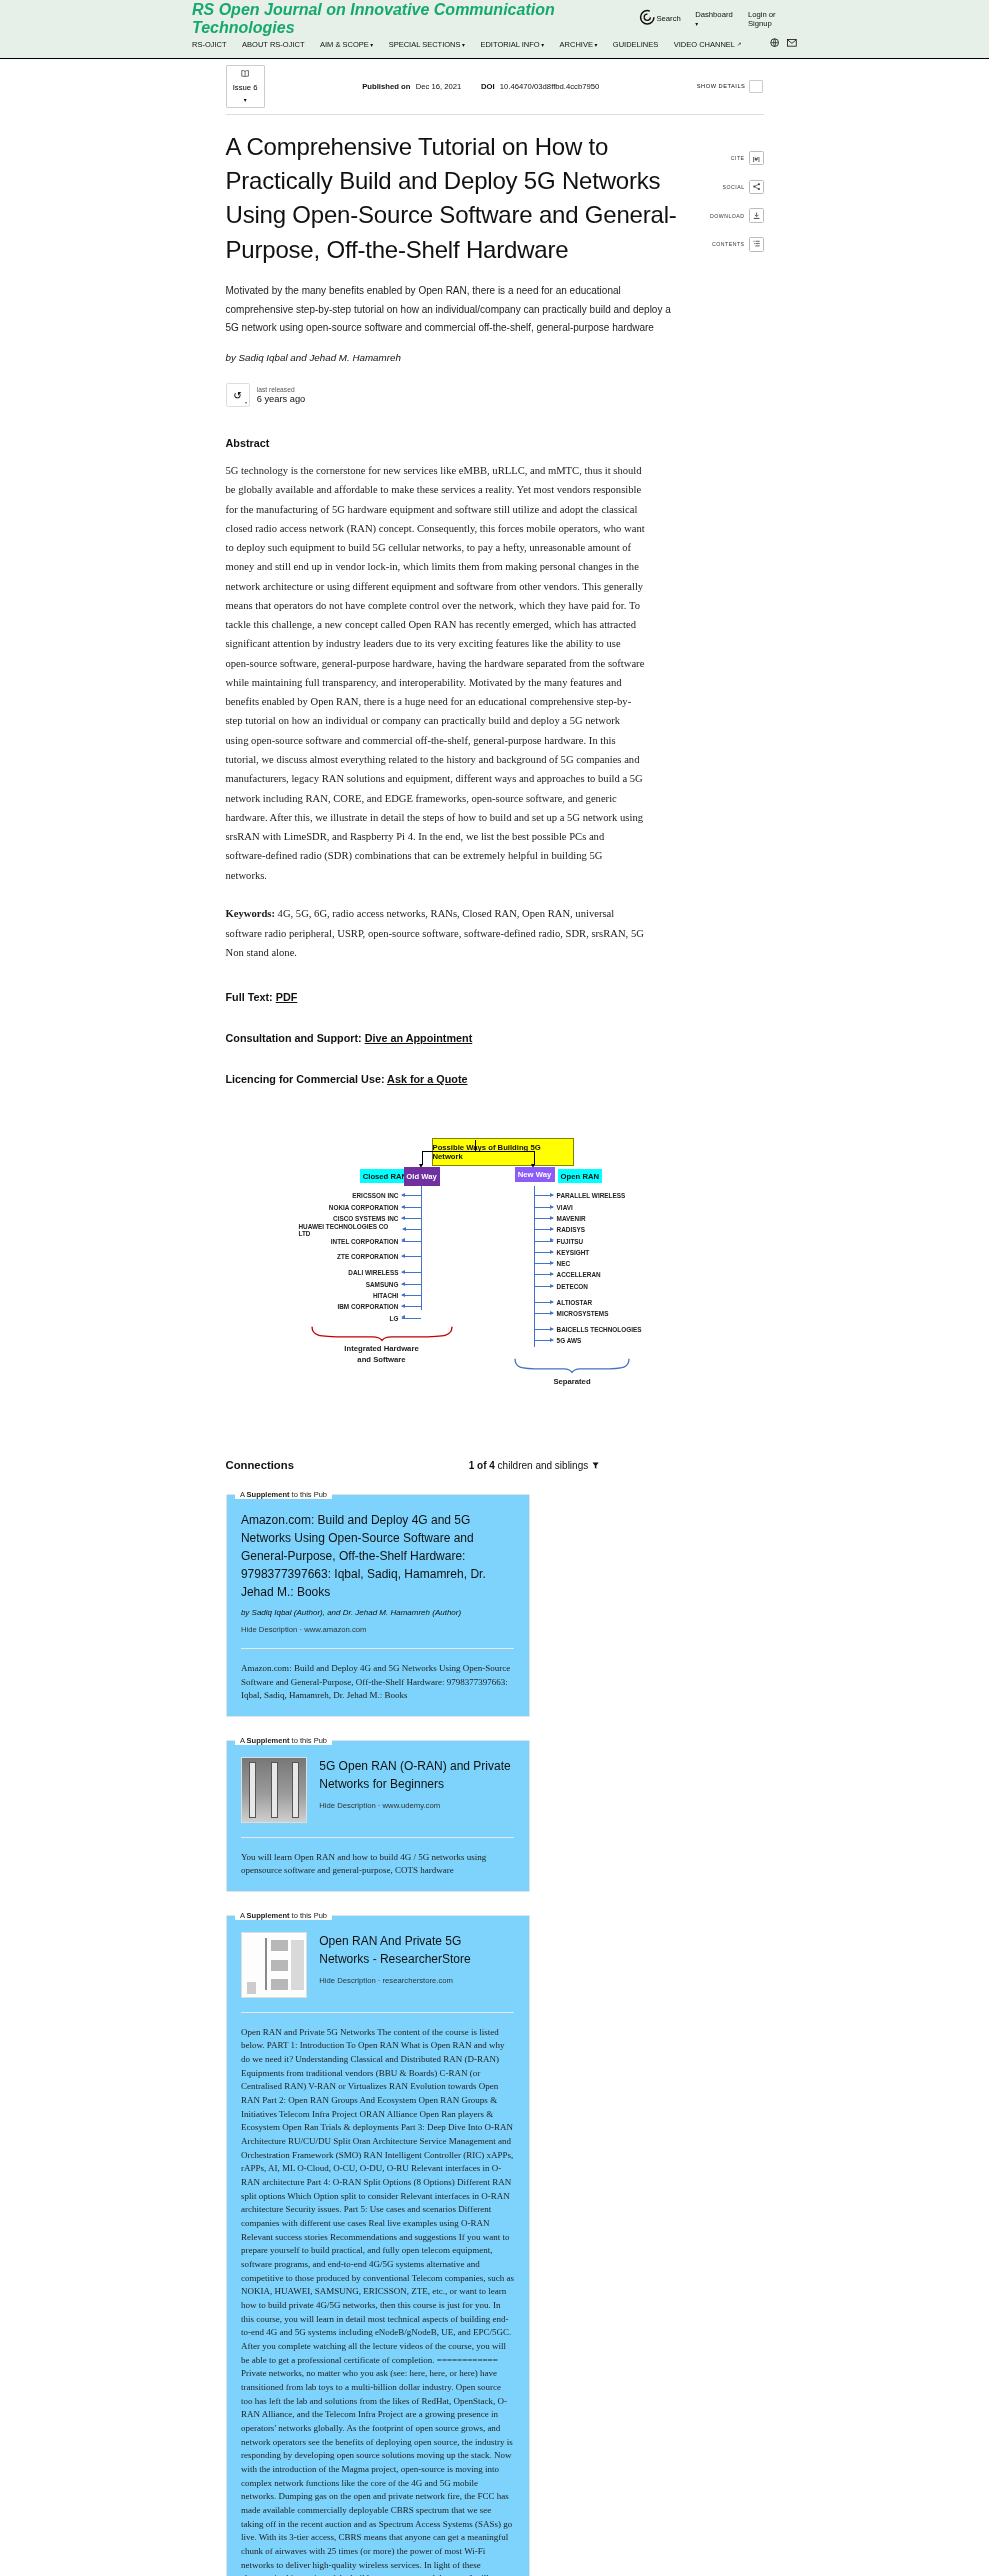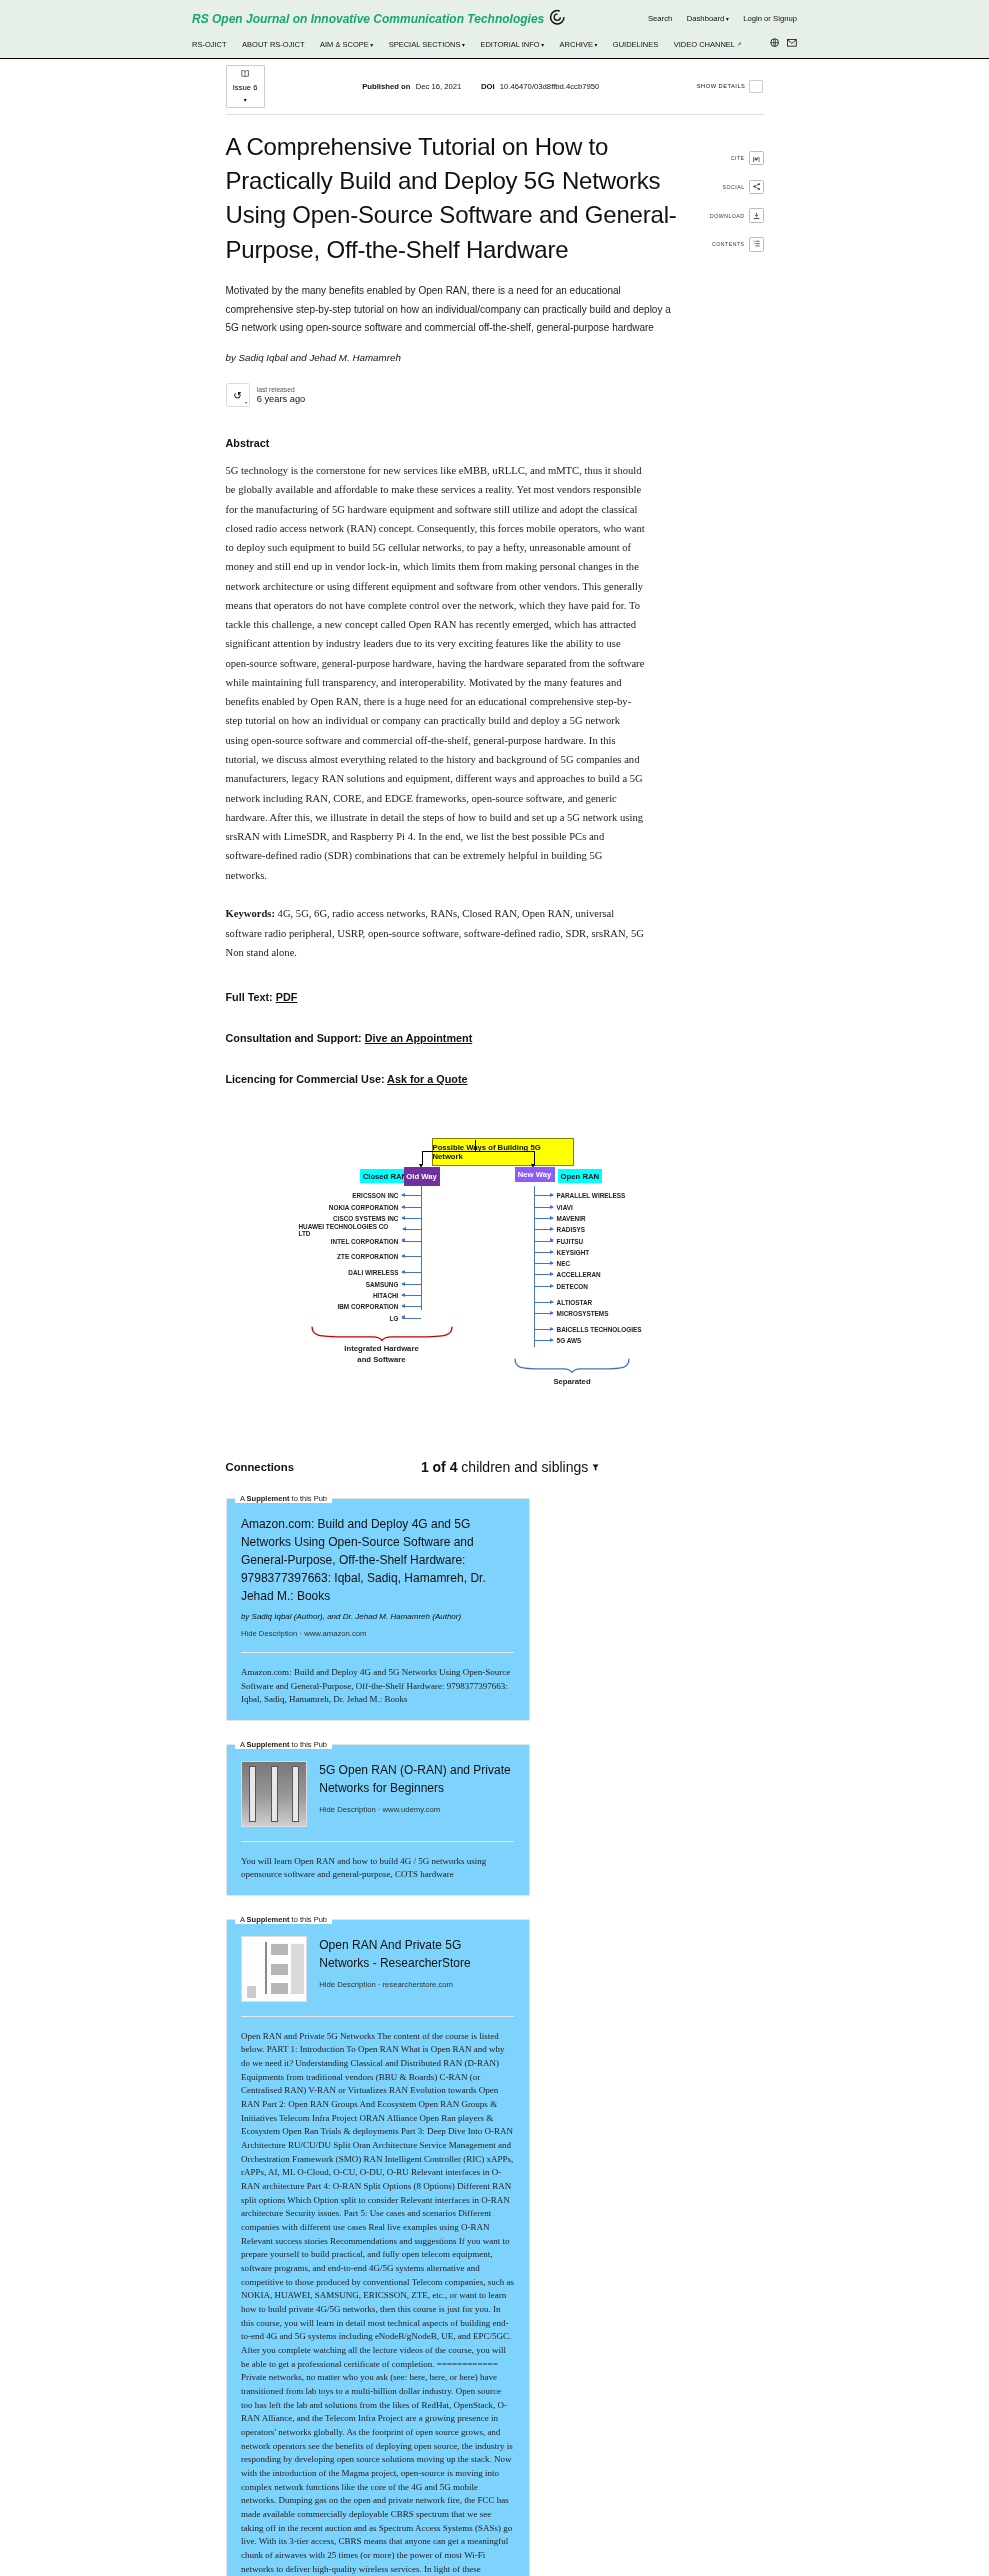--- a/index.html
+++ b/index.html
@@ -6,21 +6,21 @@
   html,body { margin:0; padding:0; }
   body { width:989px; background:#fff; color:#111; font-family:"Liberation Sans",sans-serif; }
   a { color:inherit; text-decoration:none; cursor:pointer; }
   button { font-family:inherit; cursor:pointer; }
 
   
   .topbar { background:#e6efe8; border-bottom:1.5px solid #000; padding-top:6.2px; }
   .topbar-inner { width:605px; margin:0 auto; }
   .topbar-row1 { display:flex; align-items:center; justify-content:space-between; height:25px; }
   .logo { display:flex; align-items:center; gap:4.1px; }
-  .logo-text { color:#16a96c; font-weight:bold; font-style:italic; font-size:12px; }
+  .logo-text { color:#16a96c; font-weight:bold; font-style:italic; font-size:16px; }
   .auth { display:flex; align-items:center; gap:14.4px; font-size:7.7px; }
   .has-caret::after { content:" ▾"; font-size:5.7px; }
   .topbar-row2 { display:flex; align-items:center; gap:15.5px; padding:7.2px 0 8.2px; font-size:7.5px; }
   .nav-icons { margin-left:auto; display:flex; gap:8.2px; align-items:center; font-size:8.8px; }
   .ext::after { content:" ↗"; font-size:5.7px; vertical-align:1px; }
 
   
   .container { width:538px; margin:0 auto; position:relative; }
   .pubbar-inner { display:flex; align-items:center; padding:6.2px 0 0; }
   .issue-btn { display:flex; align-items:center; gap:4.1px; background:#fff; border:0.5px solid #ccc; border-radius:1px; padding:4.1px 6.2px; font-size:7.7px;flex-direction:column; }
@@ -78,21 +78,21 @@
   .arr-r { width:18.5px; height:1px; background:#4472c4; margin-right:3.6px; position:relative; }
   .arr-r::after { content:""; position:absolute; right:-1px; top:-2.1px; border-left:4.1px solid #4472c4; border-top:2.6px solid transparent; border-bottom:2.6px solid transparent; }
   .brace { position:absolute; }
   .fig-caption { position:absolute; text-align:center; font-size:7.7px; color:#222; font-weight:bold; line-height:1.4; }
   .cap-left { left:-46px; top:223px; width:144px; }
   .cap-right { left:160px; top:256px; width:113px; }
 
   
   .conn-head { width:374px; display:flex; justify-content:space-between; align-items:center; margin-top:49px; }
   .conn-title { font-size:11.3px; font-weight:700; margin:0; }
-  .conn-count { font-size:14px; display:flex; align-items:center; gap:4.1px; }
+  .conn-count { font-size:10px; display:flex; align-items:center; gap:4.1px; }
   .card { width:304px; border:0.5px solid #e2e2e2; border-radius:1.5px; margin-top:23px; padding:15.5px 14.4px 13.4px; position:relative; background:#7dd3fc; }
   .card-label { position:absolute; top:-5.2px; left:8.2px; background:#fff; padding:0 5.2px; font-size:7.5px; color:#222; }
   .card-head { display:flex; gap:12.4px; }
   .card-title { display:block; font-size:12px; line-height:1.5; color:#111; }
   .card-byline { font-style:italic; font-size:8px; margin:7.2px 0 0; }
   .card-meta { margin-top:8.2px; font-size:7.7px; color:#333; }
   .meta-rest::before { content:" · "; }
   .card-divider { border-top:1px solid #e8e8e8; margin:14.4px 0 12.4px; }
   .card-desc { font-size:9px; line-height:1.52; color:#222; margin:0; }
   .thumb { width:66px; height:66px; flex:none; border:0.5px solid #ddd; }

